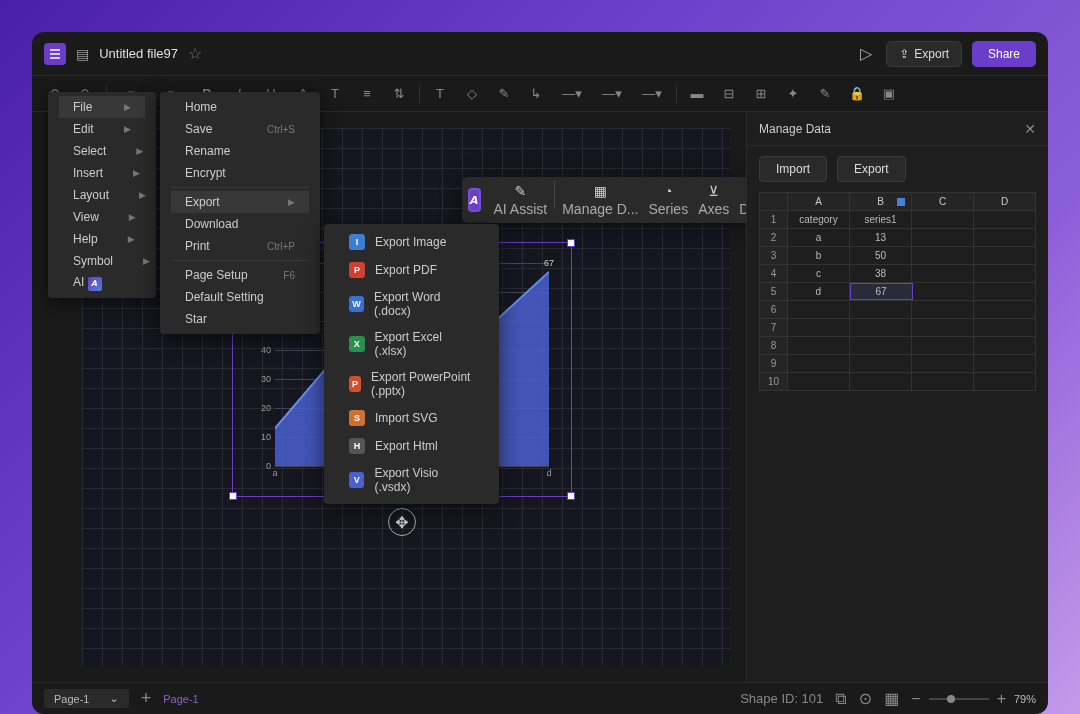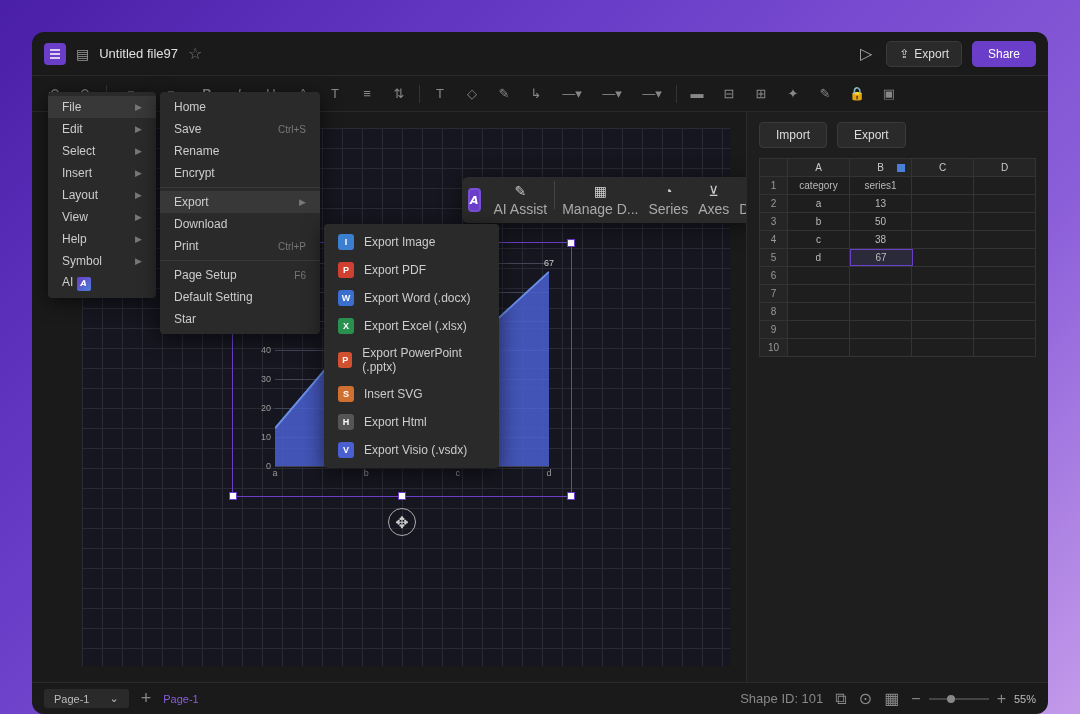--- a/index.html
+++ b/index.html
@@ -56,21 +56,21 @@
 .ftr{height:32px;display:flex;align-items:center;padding:0 12px;border-top:1px solid #2a2a2a;gap:12px}
 .pg-sel{background:#2a2a2a;color:#bbb;padding:3px 10px;border-radius:3px;font-size:11px;display:flex;align-items:center;gap:20px;cursor:pointer}
 .pg-add{color:#888;font-size:18px;cursor:pointer}
 .pg-tab{color:#8a5dd9;font-size:11px;cursor:pointer}
 .shape-id{color:#888;font-size:13px}
 .ftr-icon{color:#888;cursor:pointer}
 .zoom{display:flex;align-items:center;gap:8px;color:#888}
 .zslider{width:60px;height:2px;background:#444;position:relative}
 .zslider::after{content:"";position:absolute;left:30%;top:-3px;width:8px;height:8px;background:#888;border-radius:50%}
 .zval{color:#bbb;font-size:11px}
-.menu{position:absolute;background:#2a2a2a;border-radius:4px;box-shadow:0 4px 20px rgba(0,0,0,.6);padding:4px 0;z-index:100;font-size:12px}
+.menu{position:absolute;background:#2a2a2a;border-radius:4px;box-shadow:0 4px 20px rgba(0,0,0,.6);padding:4px 11px;z-index:100;font-size:12px}
 .m-item{padding:5px 14px;color:#ccc;display:flex;align-items:center;justify-content:space-between;gap:30px;cursor:pointer;height:22px}
 .m-item.hl{background:#383838}
 .m-arw{color:#777;font-size:9px}
 .m-sc{color:#777;font-size:10px}
 .m-sep{height:1px;background:#3a3a3a;margin:3px 0}
 .ai-icn{width:14px;height:14px;background:linear-gradient(135deg,#6b3ec9,#4a7fd8);border-radius:2px;display:inline-flex;align-items:center;justify-content:center;font-size:8px;color:#fff;font-style:italic;font-weight:bold}
 .ex-item{padding:6px 14px;color:#ccc;display:flex;align-items:center;gap:10px;cursor:pointer;font-size:12px}
 .ex-icn{width:16px;height:16px;border-radius:3px;display:flex;align-items:center;justify-content:center;font-size:9px;font-weight:bold;color:#fff}
 </style>
 </head>
@@ -200,20 +200,24 @@
             </div>
             <div class="cb-item">
               <span style="color:#ccc;font-size:14px">⊞</span>
               <span class="cb-lbl">Legend</span>
             </div>
           </div>
 
       </div>
     </div>
     <div class="panel">
+      <div class="p-hdr">
+        <span class="p-title">Manage Data</span>
+        <span class="p-close">✕</span>
+      </div>
       <div class="p-btns">
         <div class="p-btn">Import</div>
         <div class="p-btn">Export</div>
       </div>
       <div class="tbl" id="data-table">
           <div class="tbl-row">
             <div class="tbl-rh"></div>
             <div class="tbl-ch">A</div>
             <div class="tbl-ch sel">B</div>
             <div class="tbl-ch">C</div>
@@ -302,21 +306,21 @@
     <span class="pg-tab">Page-1</span>
     <div class="spacer"></div>
     <span class="shape-id">Shape ID: 101</span>
     <span class="ftr-icon">⧉</span>
     <span class="ftr-icon">⊙</span>
     <span class="ftr-icon">▦</span>
     <div class="zoom">
       <span>−</span>
       <div class="zslider"></div>
       <span>+</span>
-      <span class="zval">55%</span>
+      <span class="zval">79%</span>
     </div>
   </div>
 
   <div class="menu" id="menu1" style="left:16px;top:60px;width:108px">
       <div class="m-item hl">
         <span>File</span>
         <span class="m-arw">▶</span>
       </div>
       <div class="m-item">
         <span>Edit</span>
@@ -404,21 +408,21 @@
       <div class="ex-item">
         <span class="ex-icn" style="background:#2a9050">X</span>
         <span>Export Excel (.xlsx)</span>
       </div>
       <div class="ex-item">
         <span class="ex-icn" style="background:#d05030">P</span>
         <span>Export PowerPoint (.pptx)</span>
       </div>
       <div class="ex-item">
         <span class="ex-icn" style="background:#d07030">S</span>
-        <span>Insert SVG</span>
+        <span>Import SVG</span>
       </div>
       <div class="ex-item">
         <span class="ex-icn" style="background:#555">H</span>
         <span>Export Html</span>
       </div>
       <div class="ex-item">
         <span class="ex-icn" style="background:#4a5fd0">V</span>
         <span>Export Visio (.vsdx)</span>
       </div>
     </div>

